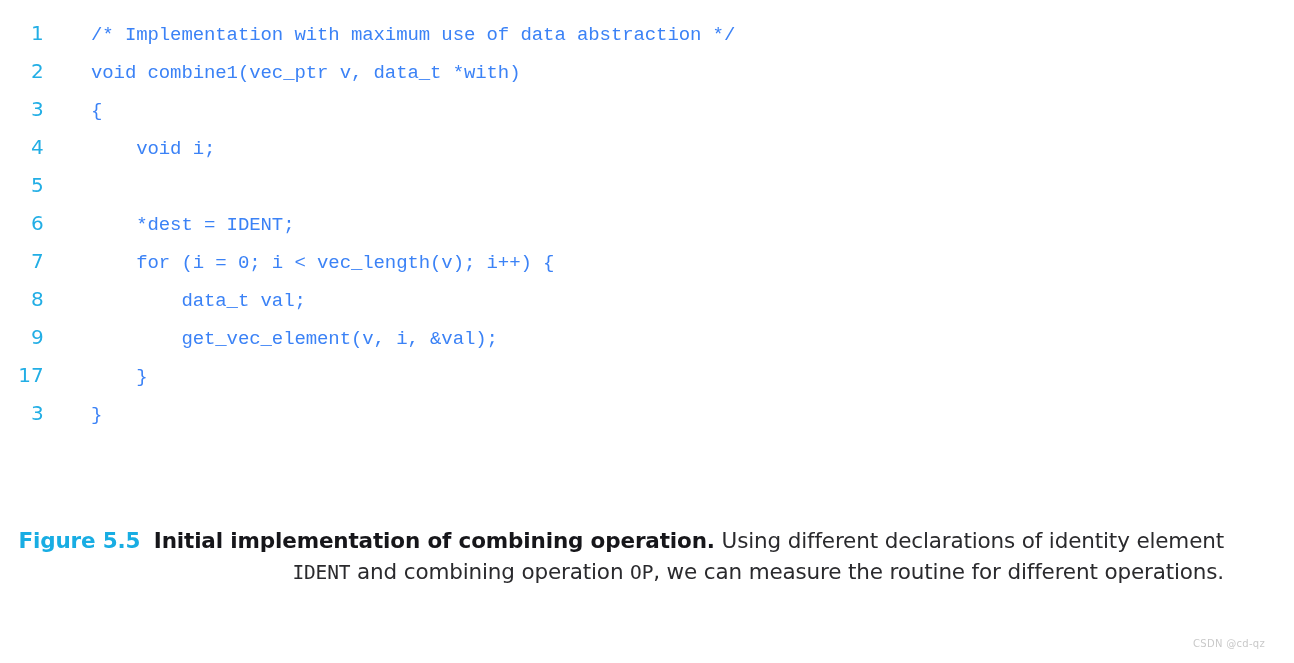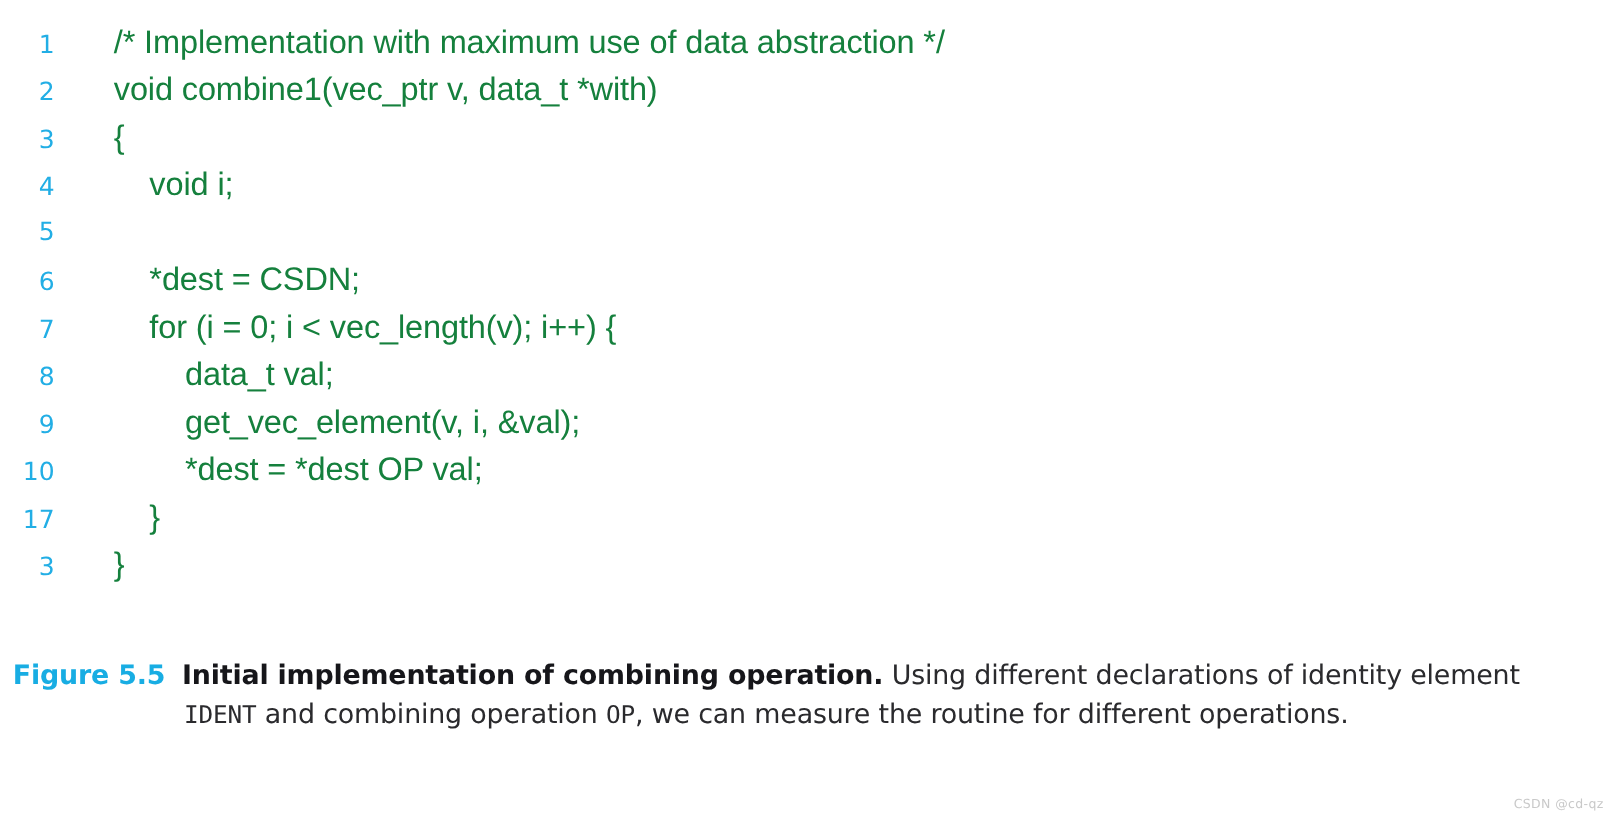--- a/index.html
+++ b/index.html
@@ -46,38 +46,38 @@
     font-size: 20px;
     font-weight: 400;
     color: #22aee5;
     letter-spacing: 0.2px;
     user-select: none;
   }
 
   .line-code {
     flex: 1 1 auto;
     padding-left: 47px;
-    font-family: Liberation Sans, sans-serif;
-    font-size: 26px;
-    color: #15803d;
+    font-family: Liberation Mono, monospace;
+    font-size: 19px;
+    color: #3b82f6;
     white-space: pre;
     letter-spacing: -0.1px;
   }
 
   
   .caption {
     position: absolute;
     left: 2px;
     top: 525px;
     width: 1222px;
     font-family: "DejaVu Sans", sans-serif;
     font-size: 21.5px;
     line-height: 31px;
     color: #2a2a2d;
-    text-align: center;
+    text-align: right;
     letter-spacing: -0.15px;
   }
 
   .caption .fig-label {
     color: #18ade3;
     font-weight: bold;
   }
 
   .caption .fig-title {
     color: #16161a;
@@ -86,21 +86,21 @@
 
   .caption .mono {
     font-family: "DejaVu Sans Mono", monospace;
     font-size: 19.5px;
     color: #2a2a2d;
   }
 
   
   .watermark {
     position: absolute;
-    right: 11px;
+    right: 29px;
     bottom: 14px;
     font-family: "DejaVu Sans", sans-serif;
     font-size: 10px;
     color: #c9c9c9;
     letter-spacing: 0.3px;
     user-select: none;
   }
 </style>
 </head>
 <body>
@@ -129,42 +129,38 @@
       <span class="line-code">    void i;</span>
     </div>
 
     <div class="code-line">
       <span class="line-number">5</span>
       <span class="line-code"></span>
     </div>
 
     <div class="code-line">
       <span class="line-number">6</span>
-      <span class="line-code">    *dest = CSDN;</span>
+      <span class="line-code">    *dest = IDENT;</span>
     </div>
 
     <div class="code-line">
       <span class="line-number">7</span>
       <span class="line-code">    for (i = 0; i &lt; vec_length(v); i++) {</span>
     </div>
 
     <div class="code-line">
       <span class="line-number">8</span>
       <span class="line-code">        data_t val;</span>
     </div>
 
     <div class="code-line">
       <span class="line-number">9</span>
       <span class="line-code">        get_vec_element(v, i, &amp;val);</span>
     </div>
 
-    <div class="code-line">
-      <span class="line-number">10</span>
-      <span class="line-code">        *dest = *dest OP val;</span>
-    </div>
 
     <div class="code-line">
       <span class="line-number">17</span>
       <span class="line-code">    }</span>
     </div>
 
     <div class="code-line">
       <span class="line-number">3</span>
       <span class="line-code">}</span>
     </div>

